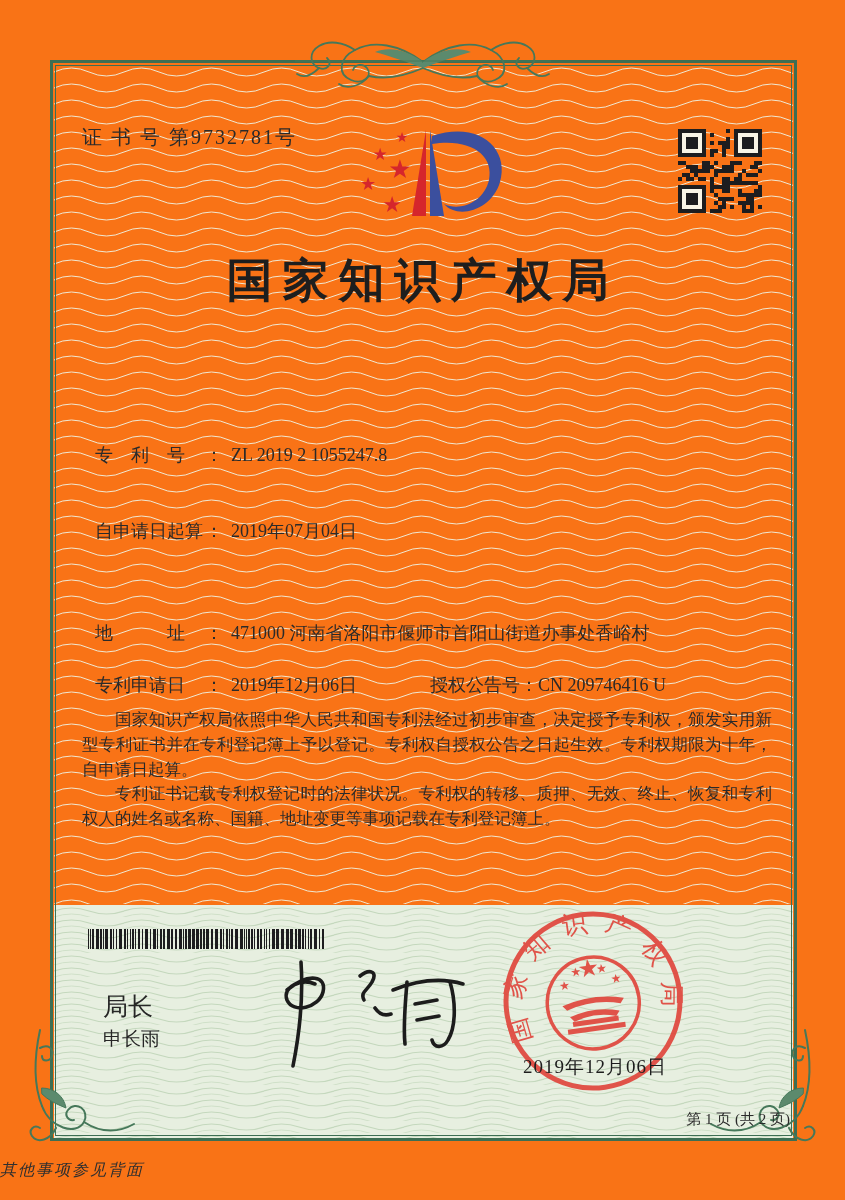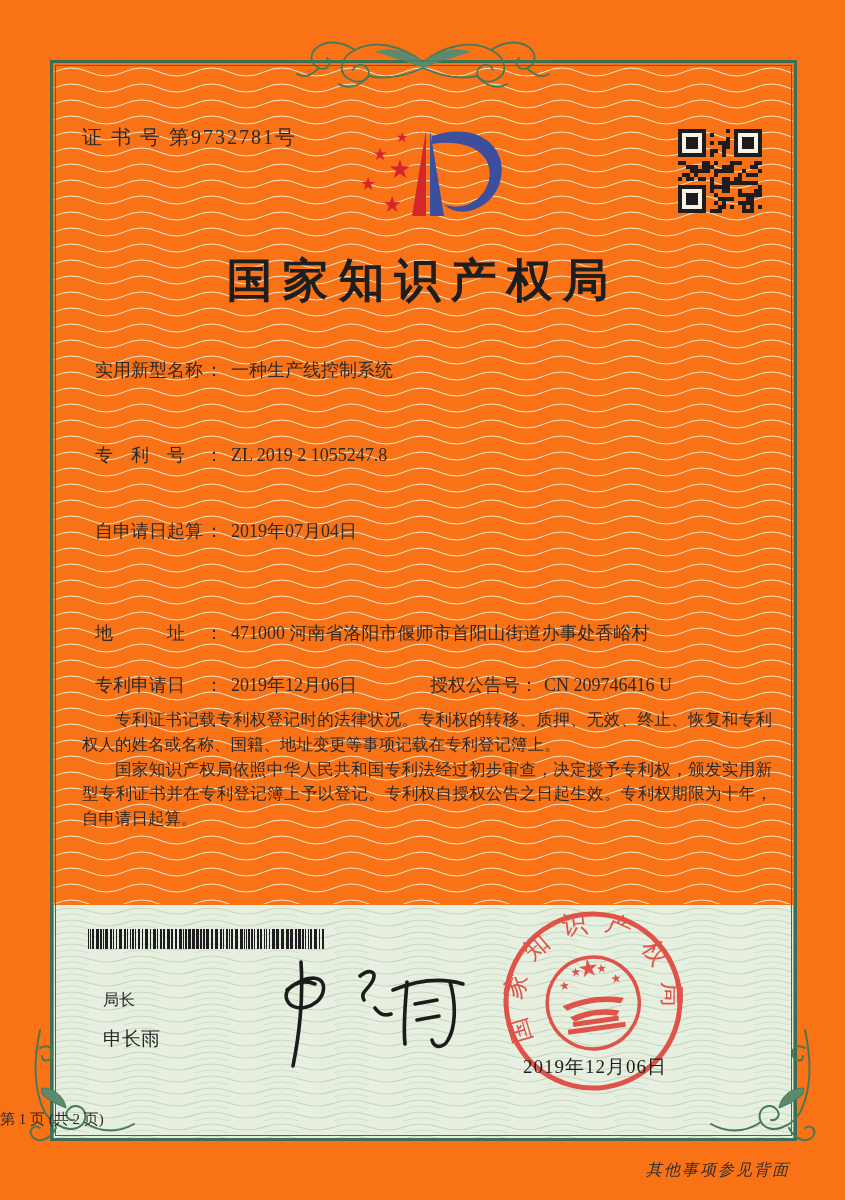--- a/index.html
+++ b/index.html
@@ -34,31 +34,31 @@
   .row{position:absolute; left:95px; font-size:18px; white-space:nowrap; color:#2a2a2a;}
   .row .lbl{display:inline-block; width:110px;}
   .row .val{margin-left:8px;}
   .row2{position:absolute; font-size:18px; white-space:nowrap; color:#2a2a2a;}
   .paras{
     position:absolute; left:82px; top:708px; width:690px;
     font-size:16.5px; line-height:24.8px; text-align:justify; color:#2a2a2a;
   }
   .paras p{margin:0; text-indent:2em;}
   .barcode{position:absolute; left:88px; top:929px;}
-  .director-title{position:absolute; left:103px; top:990px; font-size:16px;
+  .director-title{position:absolute; left:103px; top:990px; font-size:25px;
     font-family:Liberation Sans, sans-serif; color:#262626;}
   .director-name{position:absolute; left:103px; top:1026px; font-size:19px;
     font-family:"Liberation Sans","DejaVu Sans",sans-serif; color:#262626;text-align:right;}
   .signature{position:absolute; left:225px; top:950px;}
   .seal{position:absolute; left:498px; top:906px; transform:rotate(-8deg);}
   .seal-date{position:absolute; left:500px; top:1054px; width:190px; text-align:center;
     font-size:19px; color:#1d1d1d; letter-spacing:1px;}
-  .page-info{position:absolute; left:0; top:1110px; width:790px; text-align:left;
+  .page-info{position:absolute; left:0; top:1110px; width:790px; text-align:right;
     font-size:15px; color:#2a2a2a;}
-  .back-note{position:absolute; left:0; top:1160px; width:790px; text-align:right;
+  .back-note{position:absolute; left:0; top:1160px; width:790px; text-align:left;
     font-size:16px; font-style:italic; color:#2f2f2f; letter-spacing:2px;}
   .flourish-top{position:absolute; left:295px; top:28px;}
   .corner-bl{position:absolute; left:26px; top:1028px;}
   .corner-br{position:absolute; left:709px; top:1028px;}
   svg{display:block;}
 </style>
 </head>
 <body>
 
 <div class="page">
@@ -265,43 +265,40 @@
       <rect x="32" y="80" width="4" height="4" fill="#1d1d1f"></rect>
       <rect x="36" y="80" width="4" height="4" fill="#1d1d1f"></rect>
       <rect x="40" y="80" width="4" height="4" fill="#1d1d1f"></rect>
       <rect x="64" y="80" width="4" height="4" fill="#1d1d1f"></rect>
       <rect x="68" y="80" width="4" height="4" fill="#1d1d1f"></rect>
       <rect x="72" y="80" width="4" height="4" fill="#1d1d1f"></rect>
     </svg>
 
   <h1 class="title">国家知识产权局</h1>
 
-  <div class="row" style="top:358px">
-    <span class="lbl">实用新型名称</span><span>：</span><span class="val">一种生产线控制系统</span>
-  </div>
   <div class="row" style="top:443px">
     <span class="lbl">专　利　号</span><span>：</span><span class="val">ZL 2019 2 1055247.8</span>
   </div>
   <div class="row" style="top:519px">
     <span class="lbl">自申请日起算</span><span>：</span><span class="val">2019年07月04日</span>
   </div>
   <div class="row" style="top:621px">
     <span class="lbl">地　　　址</span><span>：</span><span class="val">471000 河南省洛阳市偃师市首阳山街道办事处香峪村</span>
   </div>
 
   <div class="row2" style="left:95px; top:673px">
     <span class="lbl" style="display:inline-block;width:110px">专利申请日</span><span>：</span><span class="val" style="margin-left:8px">2019年12月06日</span>
   </div>
   <div class="row2" style="left:430px; top:673px">
-    <span>授权公告号</span><span>：</span><span class="val" style="margin-left:6px">CN 209746416 U</span>
+    <span>授权公告号</span><span>：</span><span class="val" style="">CN 209746416 U</span>
   </div>
 
   <div class="paras">
+    <p>国家知识产权局依照中华人民共和国专利法经过初步审查，决定授予专利权，颁发实用新型专利证书并在专利登记簿上予以登记。专利权自授权公告之日起生效。专利权期限为十年，自申请日起算。</p>
     <p>专利证书记载专利权登记时的法律状况。专利权的转移、质押、无效、终止、恢复和专利权人的姓名或名称、国籍、地址变更等事项记载在专利登记簿上。</p>
-    <p>国家知识产权局依照中华人民共和国专利法经过初步审查，决定授予专利权，颁发实用新型专利证书并在专利登记簿上予以登记。专利权自授权公告之日起生效。专利权期限为十年，自申请日起算。</p>
   </div>
 
   <svg class="barcode" id="barcode-svg" width="236" height="20" viewBox="0 0 236 20">
       <rect x="0" y="0" width="1" height="20" fill="#1d1d1f"></rect>
       <rect x="2" y="0" width="1" height="20" fill="#1d1d1f"></rect>
       <rect x="4" y="0" width="2" height="20" fill="#1d1d1f"></rect>
       <rect x="8" y="0" width="3" height="20" fill="#1d1d1f"></rect>
       <rect x="12" y="0" width="2" height="20" fill="#1d1d1f"></rect>
       <rect x="15" y="0" width="1" height="20" fill="#1d1d1f"></rect>
       <rect x="17" y="0" width="3" height="20" fill="#1d1d1f"></rect>

